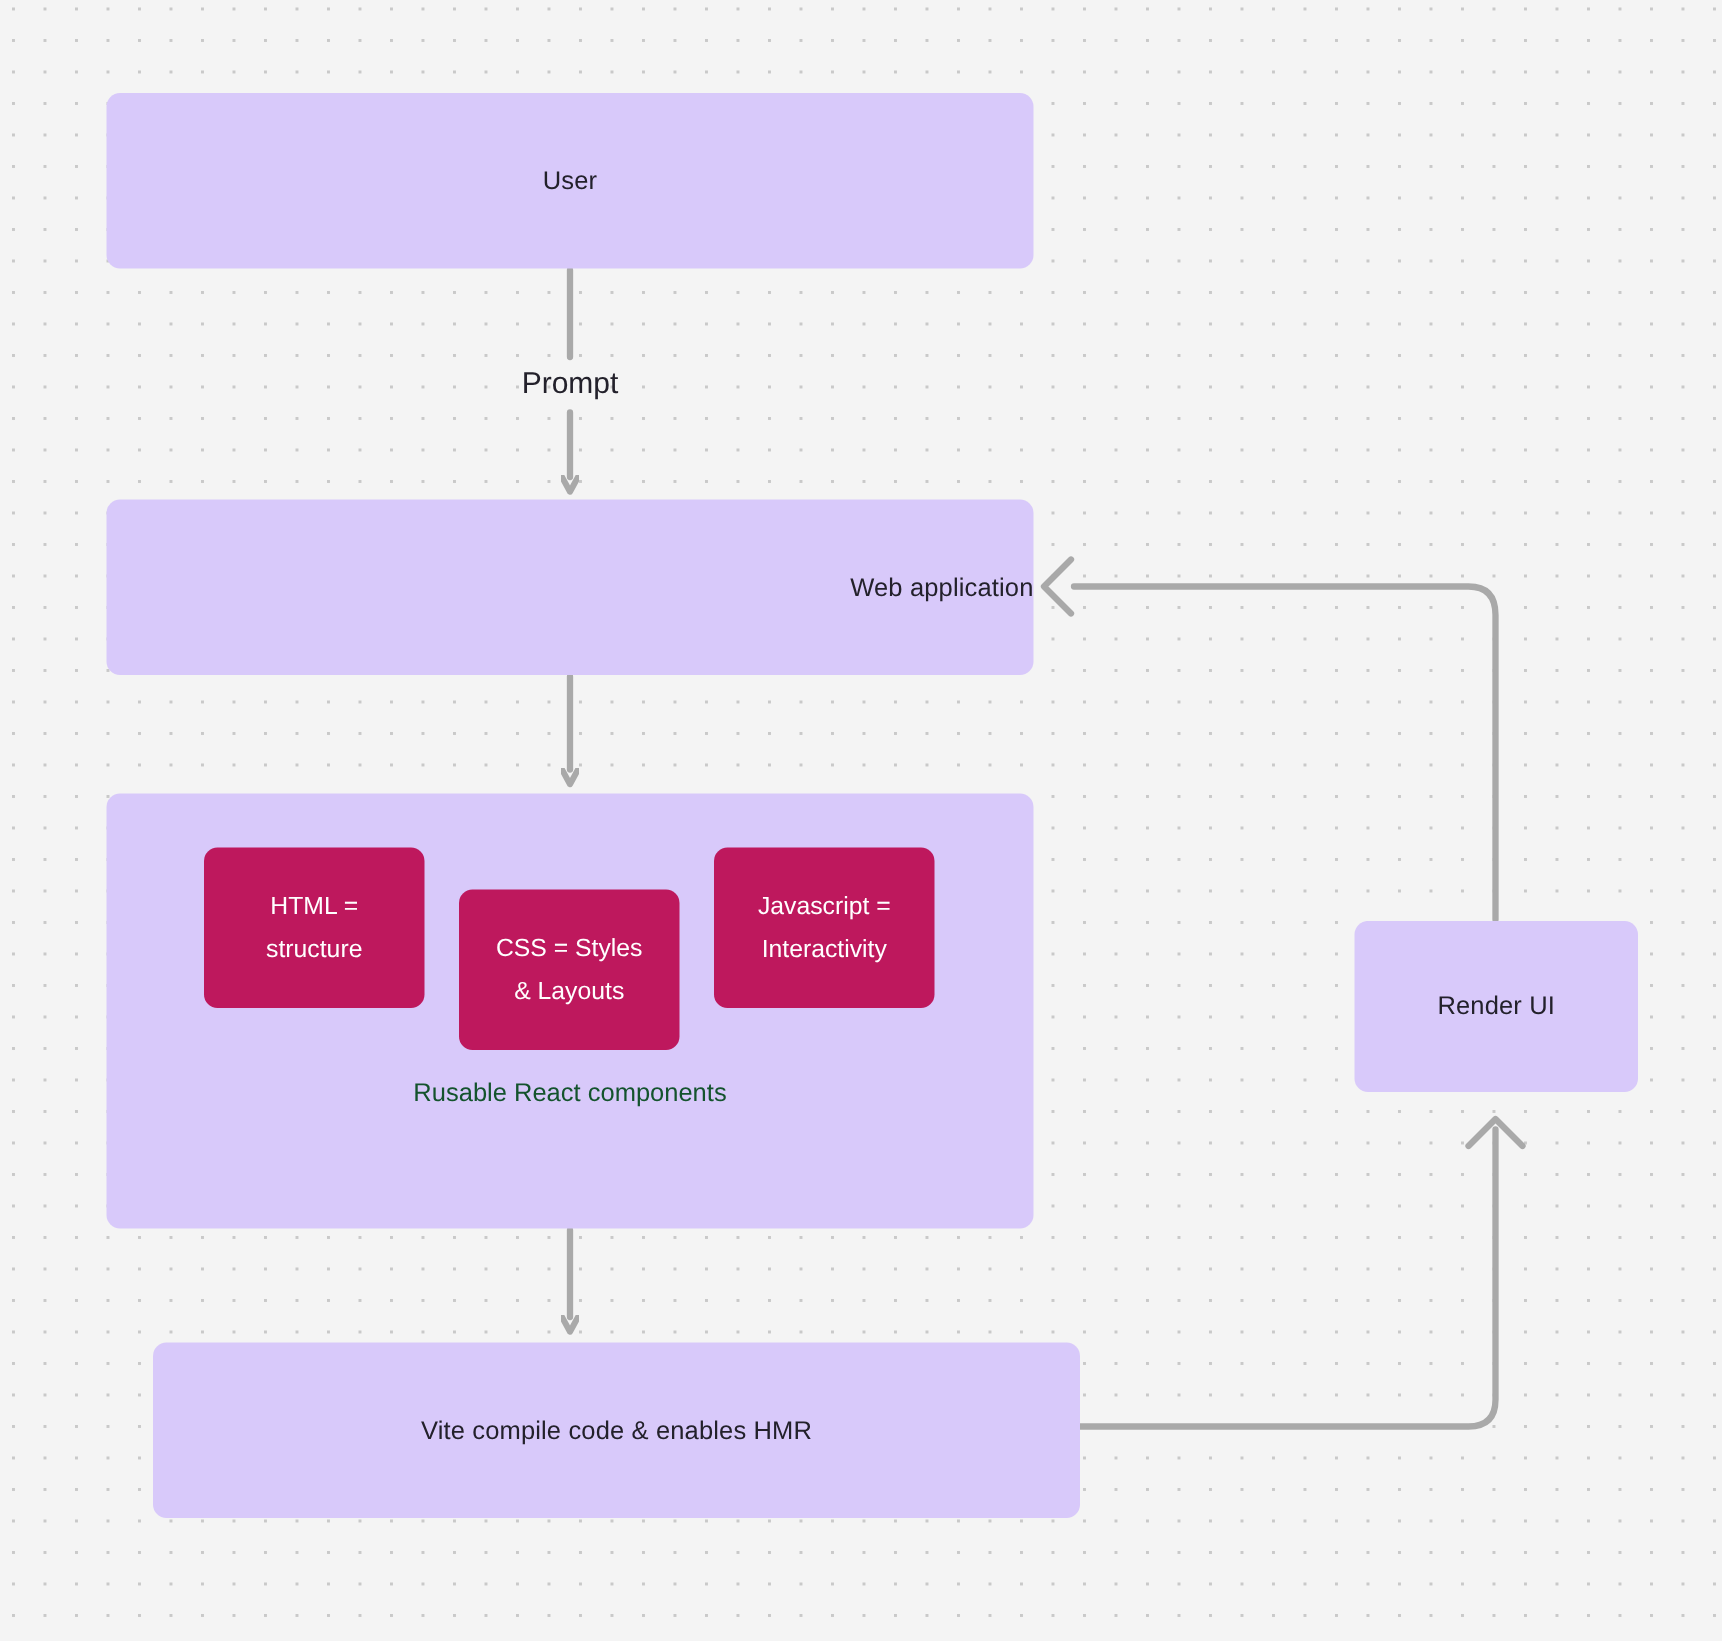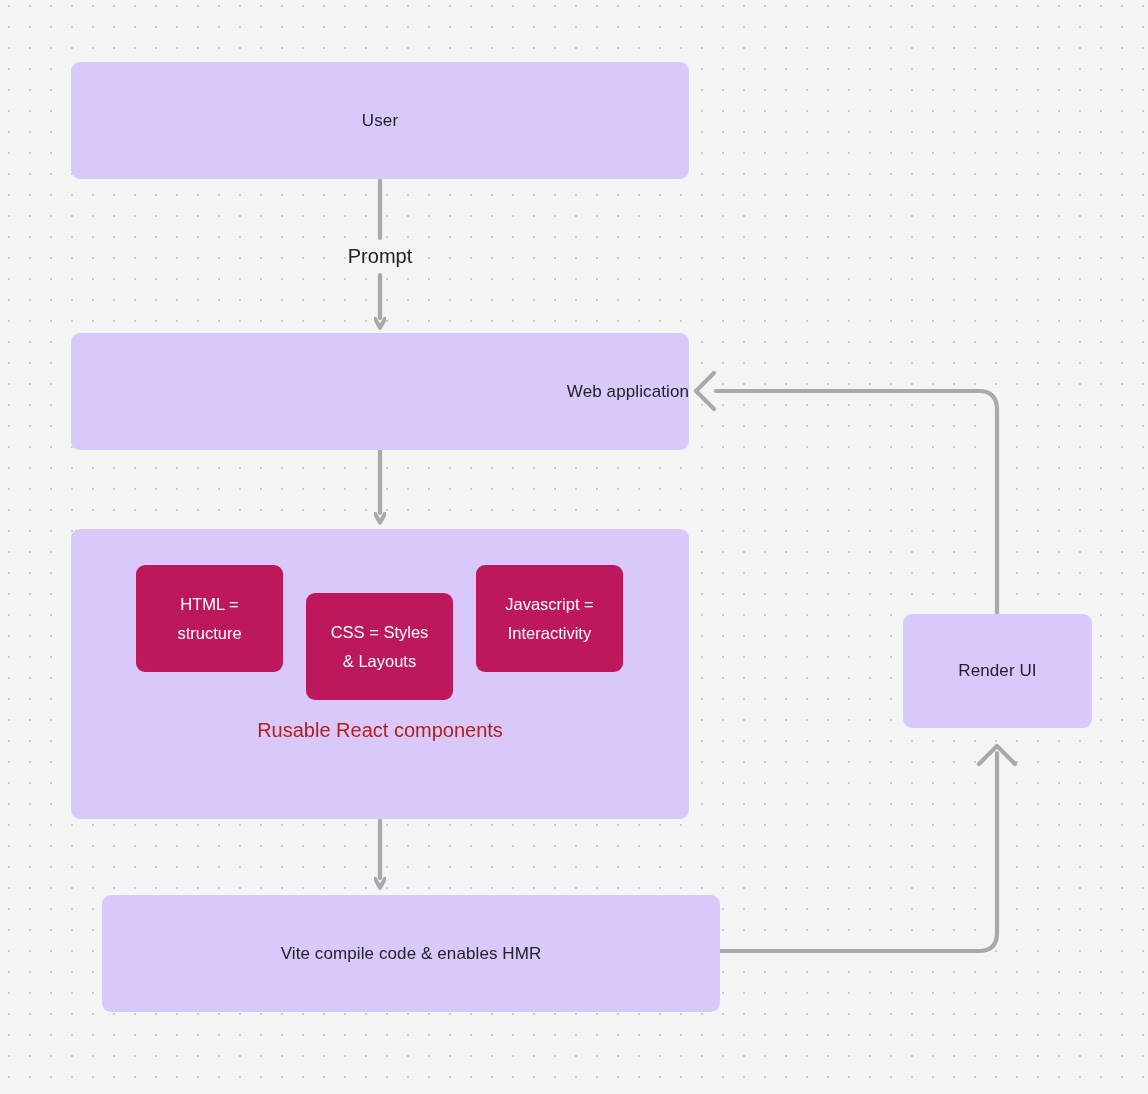--- a/index.html
+++ b/index.html
@@ -71,22 +71,22 @@
     font-size: 16.5px;
     line-height: 1.72;
     padding: 0 6px;
   }
 
   .group-caption {
     position: absolute;
     left: 0;
     width: 100%;
     text-align: center;
-    color: #b91c1c;
-    font-size: 20px;
+    color: #14532d;
+    font-size: 17px;
   }
 
   
   .edge-label {
     position: absolute;
     color: #23212b;
     font-size: 20px;
     background: transparent;
     white-space: nowrap;
     text-align: center;

